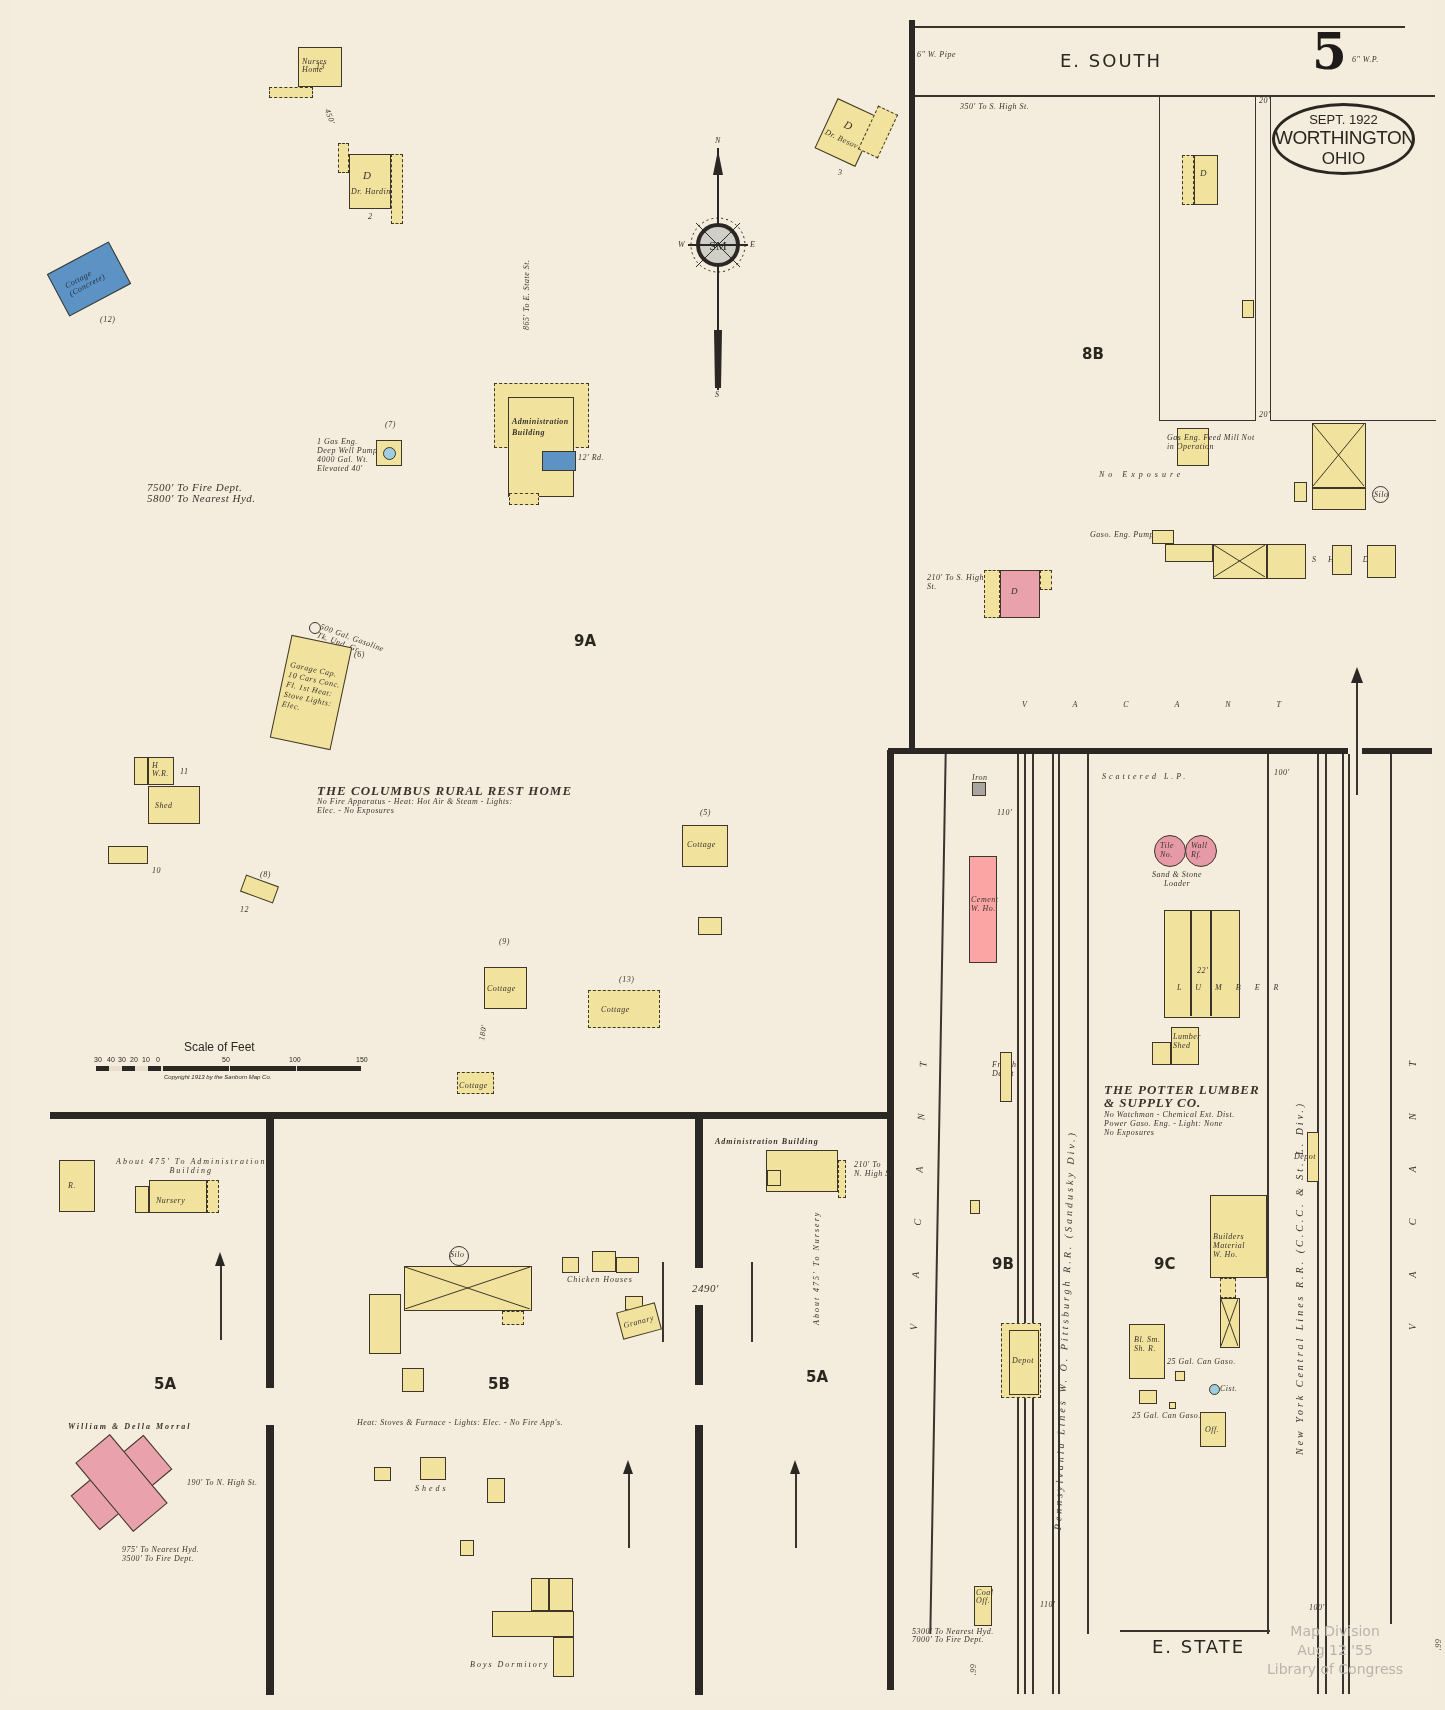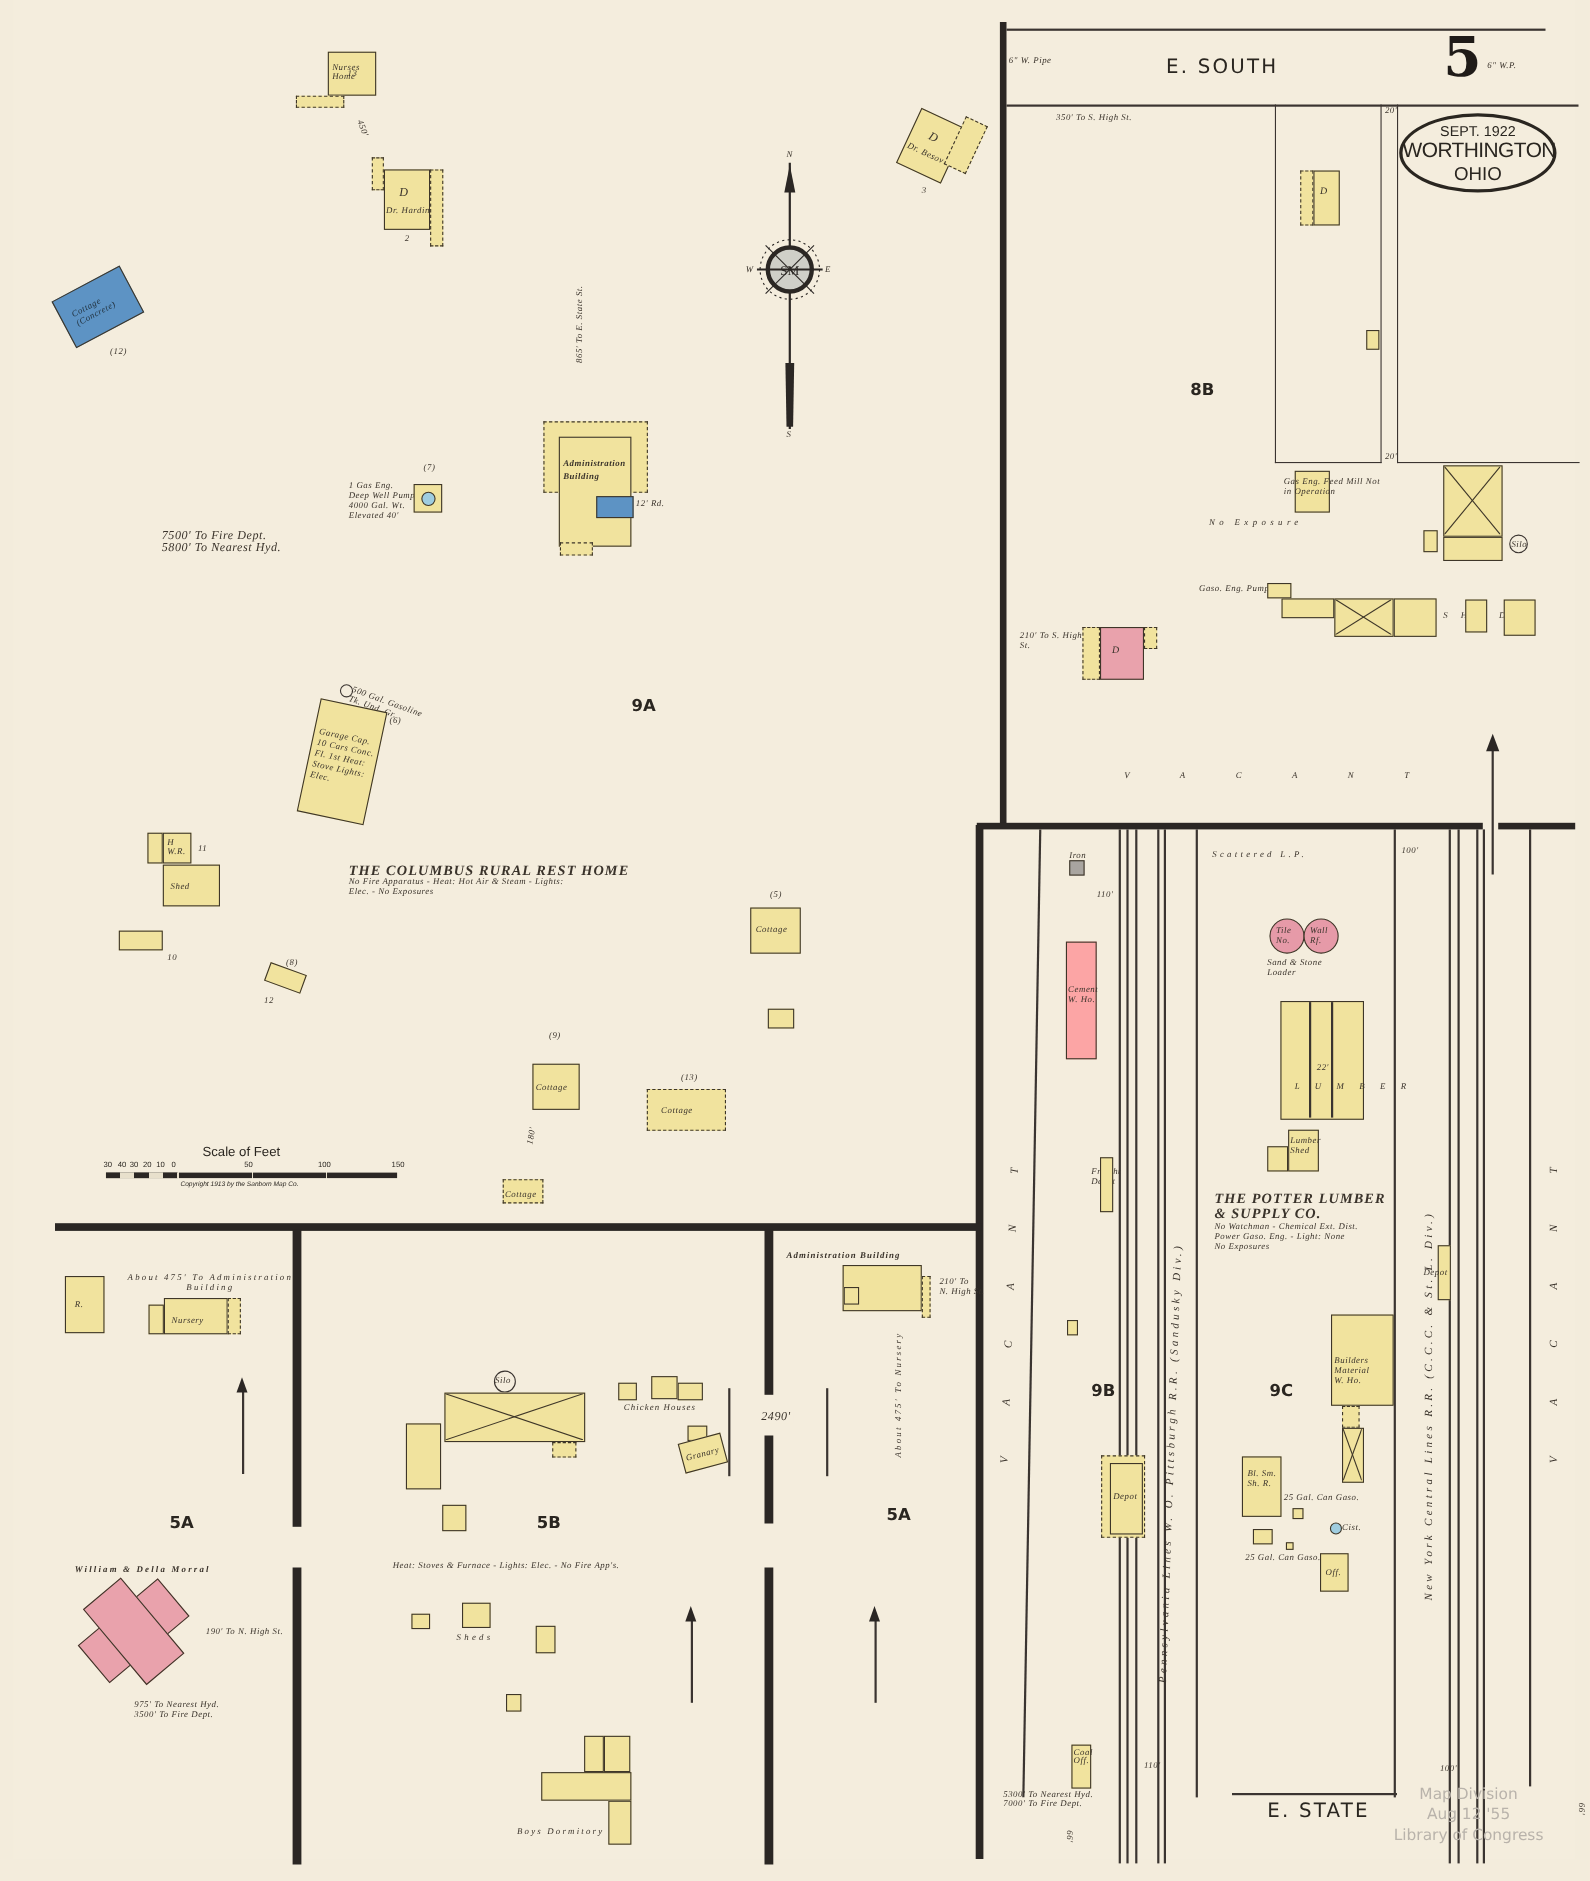--- a/index.html
+++ b/index.html
@@ -263,21 +263,21 @@
     </div>
 
   <div class="lbl sm" style="left:1090px;top:772px;letter-spacing:3px;">Scattered L.P.</div>
   <div class="lbl sm" style="left:1262px;top:768px;">100'</div>
   <div class="abs" style="left:1142px;top:835px;width:30px;height:30px;border-radius:50%;background:#e69aa8;border:1px solid #3e3628;">
       <span class="lbl sm" style="left:5px;top:5px;white-space:normal;width:22px;line-height:9px;">Tile No.</span>
     </div>
   <div class="abs" style="left:1173px;top:835px;width:30px;height:30px;border-radius:50%;background:#e69aa8;border:1px solid #3e3628;">
       <span class="lbl sm" style="left:5px;top:5px;white-space:normal;width:22px;line-height:9px;">Wall Rf.</span>
     </div>
-  <div class="lbl sm" style="left:1140px;top:870px;line-height:9px;">
+  <div class="lbl sm" style="left:1140px;top:870px;text-align:center;line-height:9px;">
       <div>Sand &amp; Stone</div>
       <div>Loader</div>
     </div>
 
   <div class="bldg" style="left:1152px;top:910px;width:76px;height:108px;">
     <div class="thin" style="left:25px;top:0;width:1.5px;height:105px;"></div>
     <div class="thin" style="left:45px;top:0;width:1.5px;height:105px;"></div>
     <span class="lbl sm" style="left:12px;top:72px;letter-spacing:6px;">L U M B E R</span>
     <span class="lbl sm" style="left:32px;top:55px;">22'</span>
   </div>

